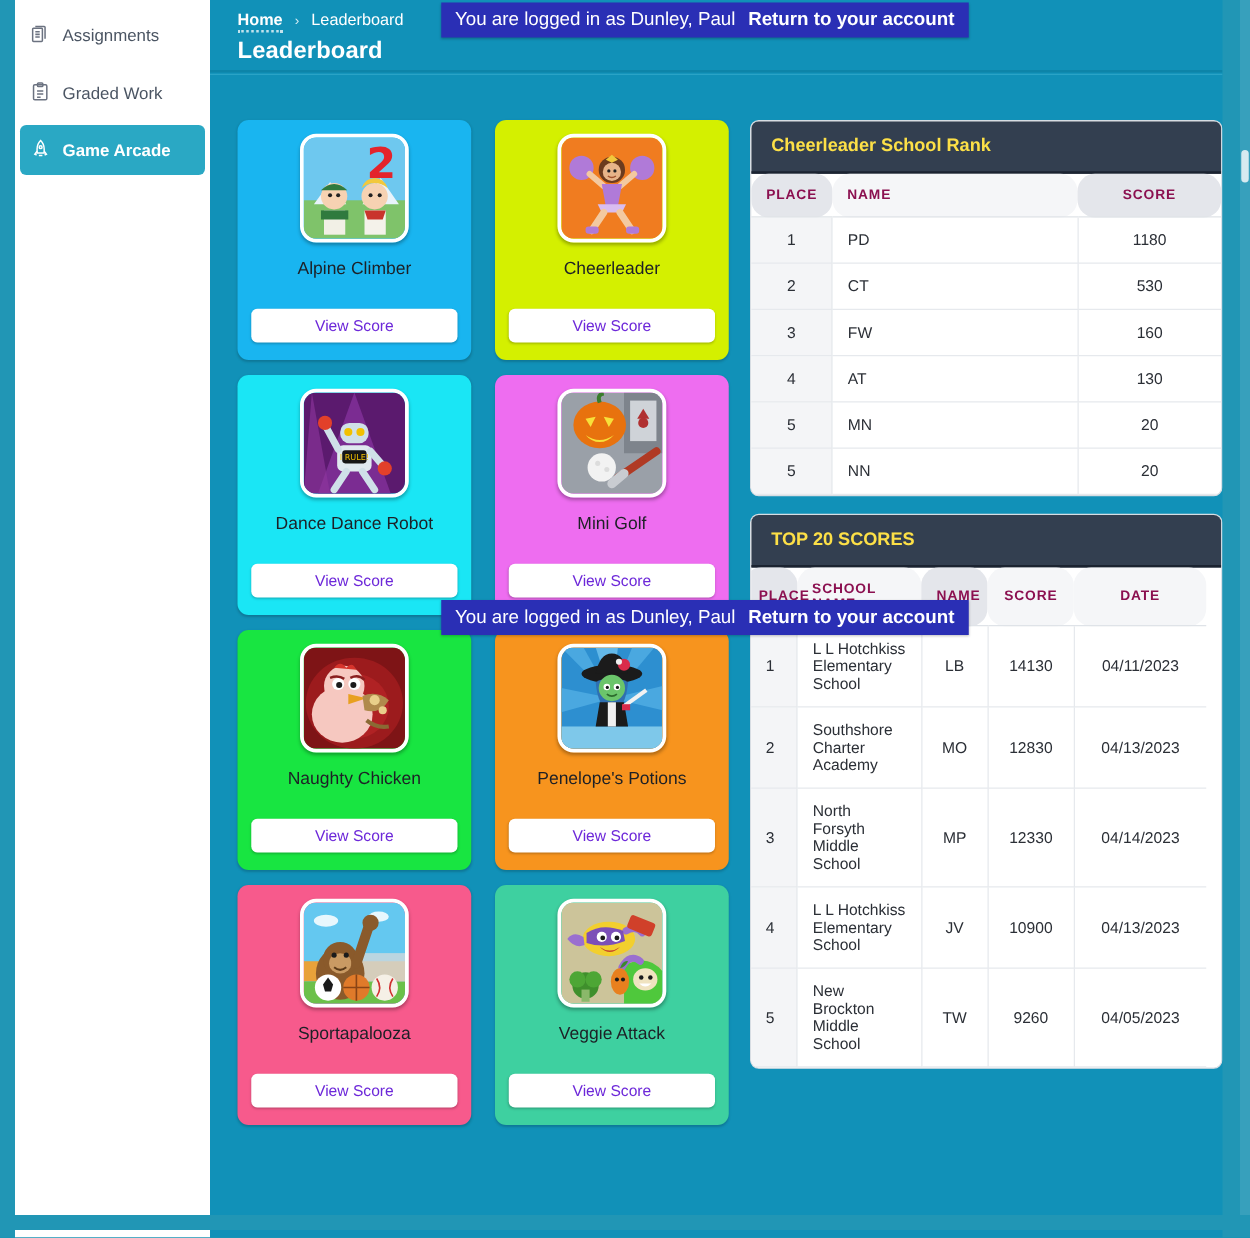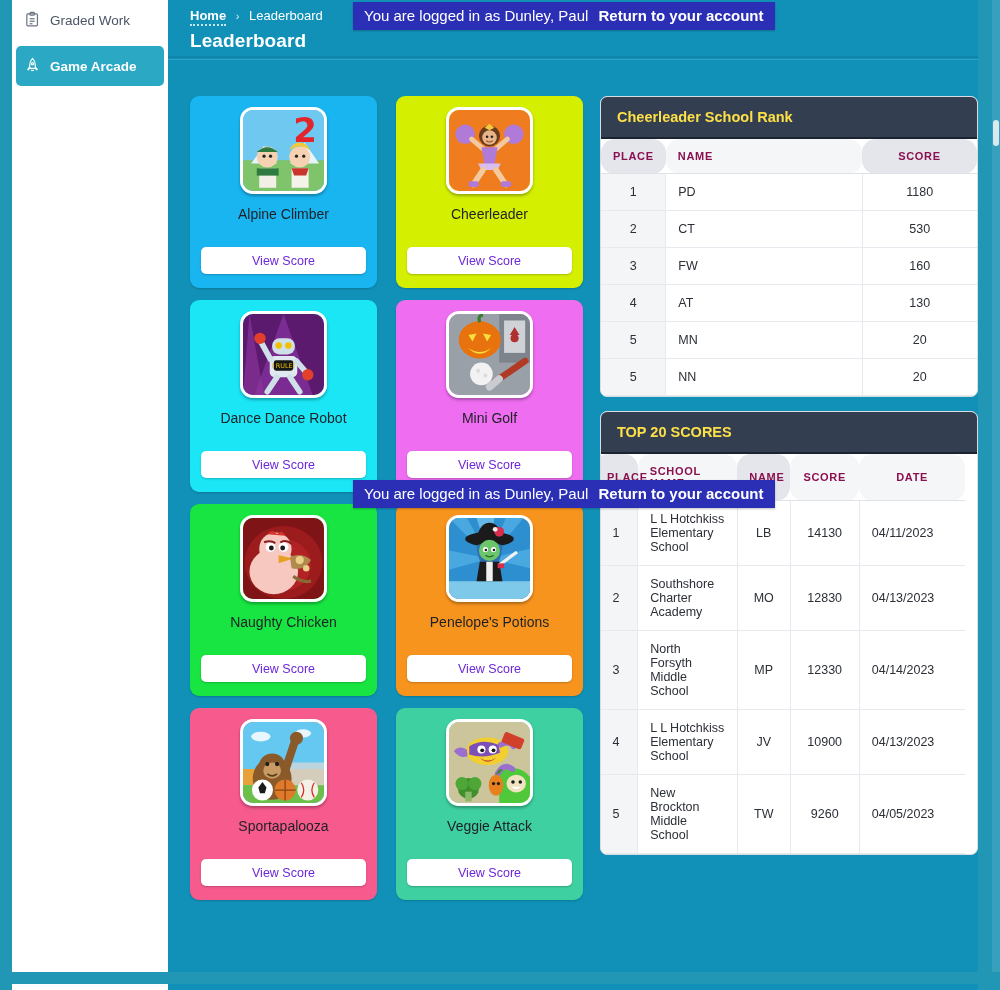--- a/index.html
+++ b/index.html
@@ -114,21 +114,21 @@
   #cheer-table th.c-score, #cheer-table td.c-score { width:115px; text-align:center; }
   #cheer-table th.c-score { text-align:center; }
 
   
   #top20-wrap { position:relative; overflow:hidden; }
   #top20-table { width:370px; margin-left:-6px; table-layout:fixed; }
   #top20-table th.t-place, #top20-table td.t-place { width:42px; text-align:center; }
   #top20-table th.t-school, #top20-table td.t-school { width:98px; }
   #top20-table th.t-name,  #top20-table td.t-name  { width:52px; text-align:center; }
   #top20-table th.t-score, #top20-table td.t-score { width:68px; text-align:center; }
-  #top20-table th.t-date,  #top20-table td.t-date  { width:104px; text-align:left; }
+  #top20-table th.t-date,  #top20-table td.t-date  { width:104px; text-align:center; }
   #top20-table th.t-name { text-align:center; }
   #top20-table th.t-score { text-align:center; }
   #top20-table th.t-date { text-align:center; }
 
   
   .imp-banner {
     position:absolute; z-index:60;
     background:#2a2fb5; color:#ffffff;
     font-size:15px; padding:5px 11px 6px;
     white-space:nowrap; box-shadow:0 1px 2px rgba(0,0,0,.25);
@@ -153,20 +153,32 @@
   #bottom-strip-side {
     position:absolute; left:12px; width:156px; top:984px; height:6px; background:#ffffff;
   }
 </style>
 </head>
 <body>
 
 <div id="frame-bg"></div>
 
 <nav id="sidebar">
+  <div class="side-item first">
+    <span class="ico">
+      <svg viewBox="0 0 24 24" fill="none" stroke="#6b7280" stroke-width="1.7">
+        <rect x="3" y="5" width="11" height="15" rx="1"></rect>
+        <path d="M6 3h10a1 1 0 0 1 1 1v13"></path>
+        <line x1="6" y1="9" x2="11" y2="9"></line>
+          <line x1="6" y1="12" x2="11" y2="12"></line>
+        <line x1="6" y1="15" x2="11" y2="15"></line>
+      </svg>
+    </span>
+    <span>Assignments</span>
+  </div>
 
   <div class="side-item">
     <span class="ico">
       <svg viewBox="0 0 24 24" fill="none" stroke="#6b7280" stroke-width="1.7">
         <rect x="4" y="4" width="15" height="17" rx="1.5"></rect>
         <rect x="8.5" y="2" width="6" height="4" rx="1"></rect>
         <line x1="8" y1="11" x2="15" y2="11"></line>
           <line x1="8" y1="14.5" x2="15" y2="14.5"></line>
         <line x1="8" y1="18" x2="12" y2="18"></line>
       </svg>

